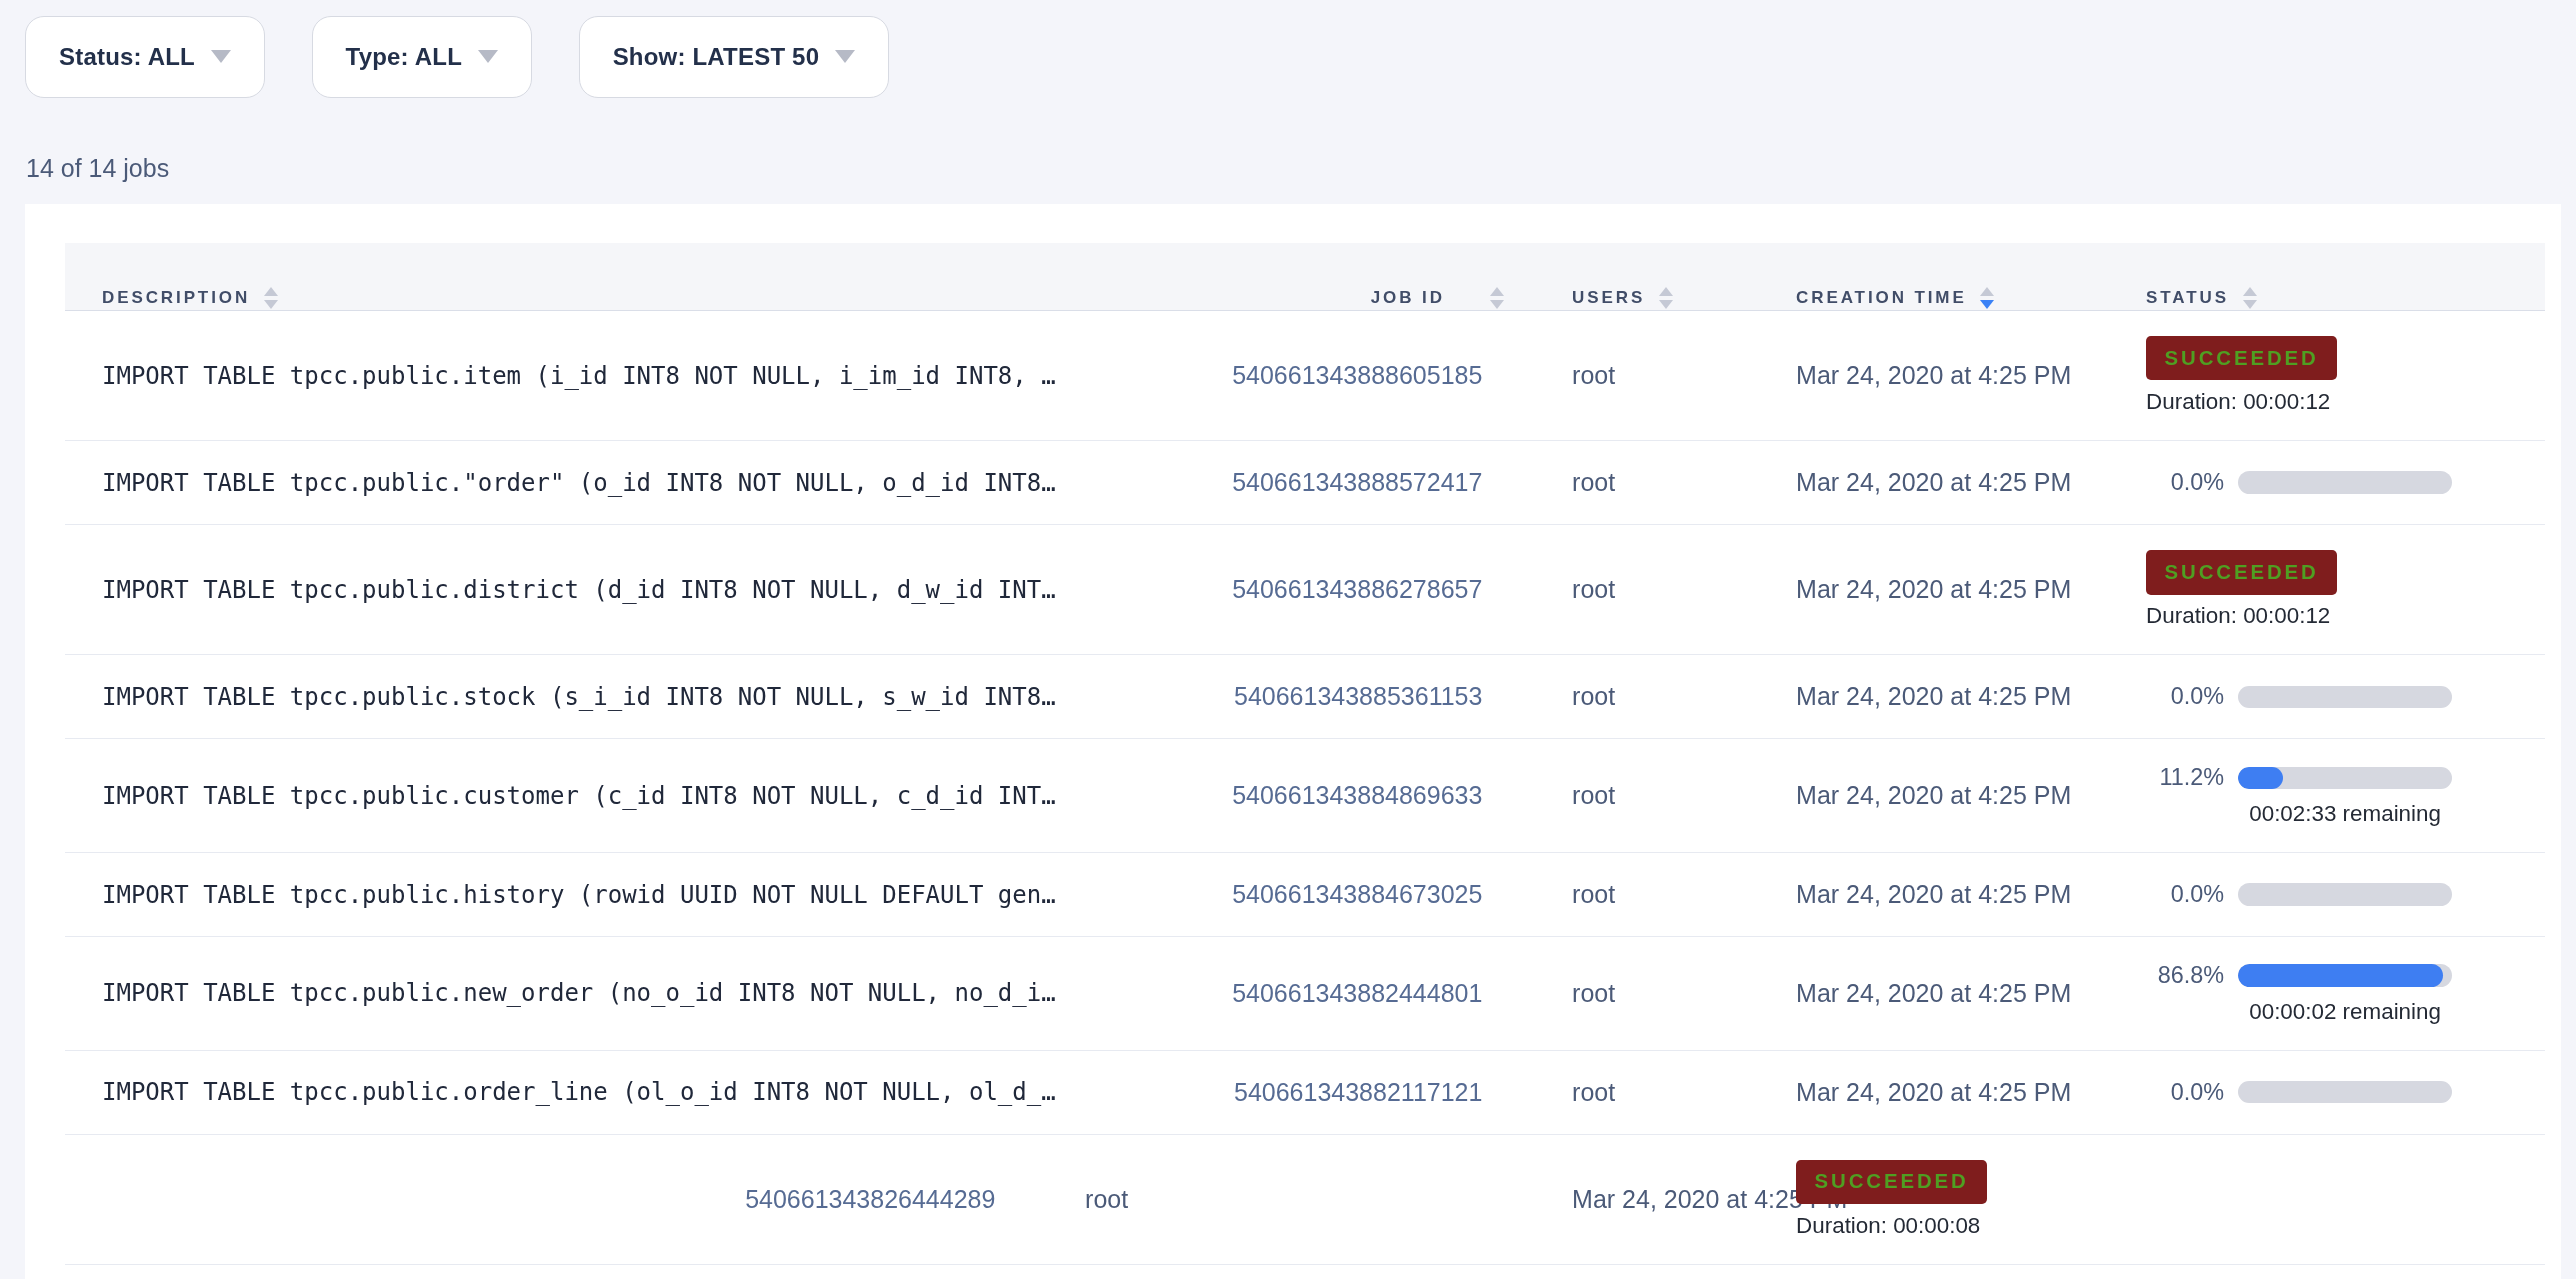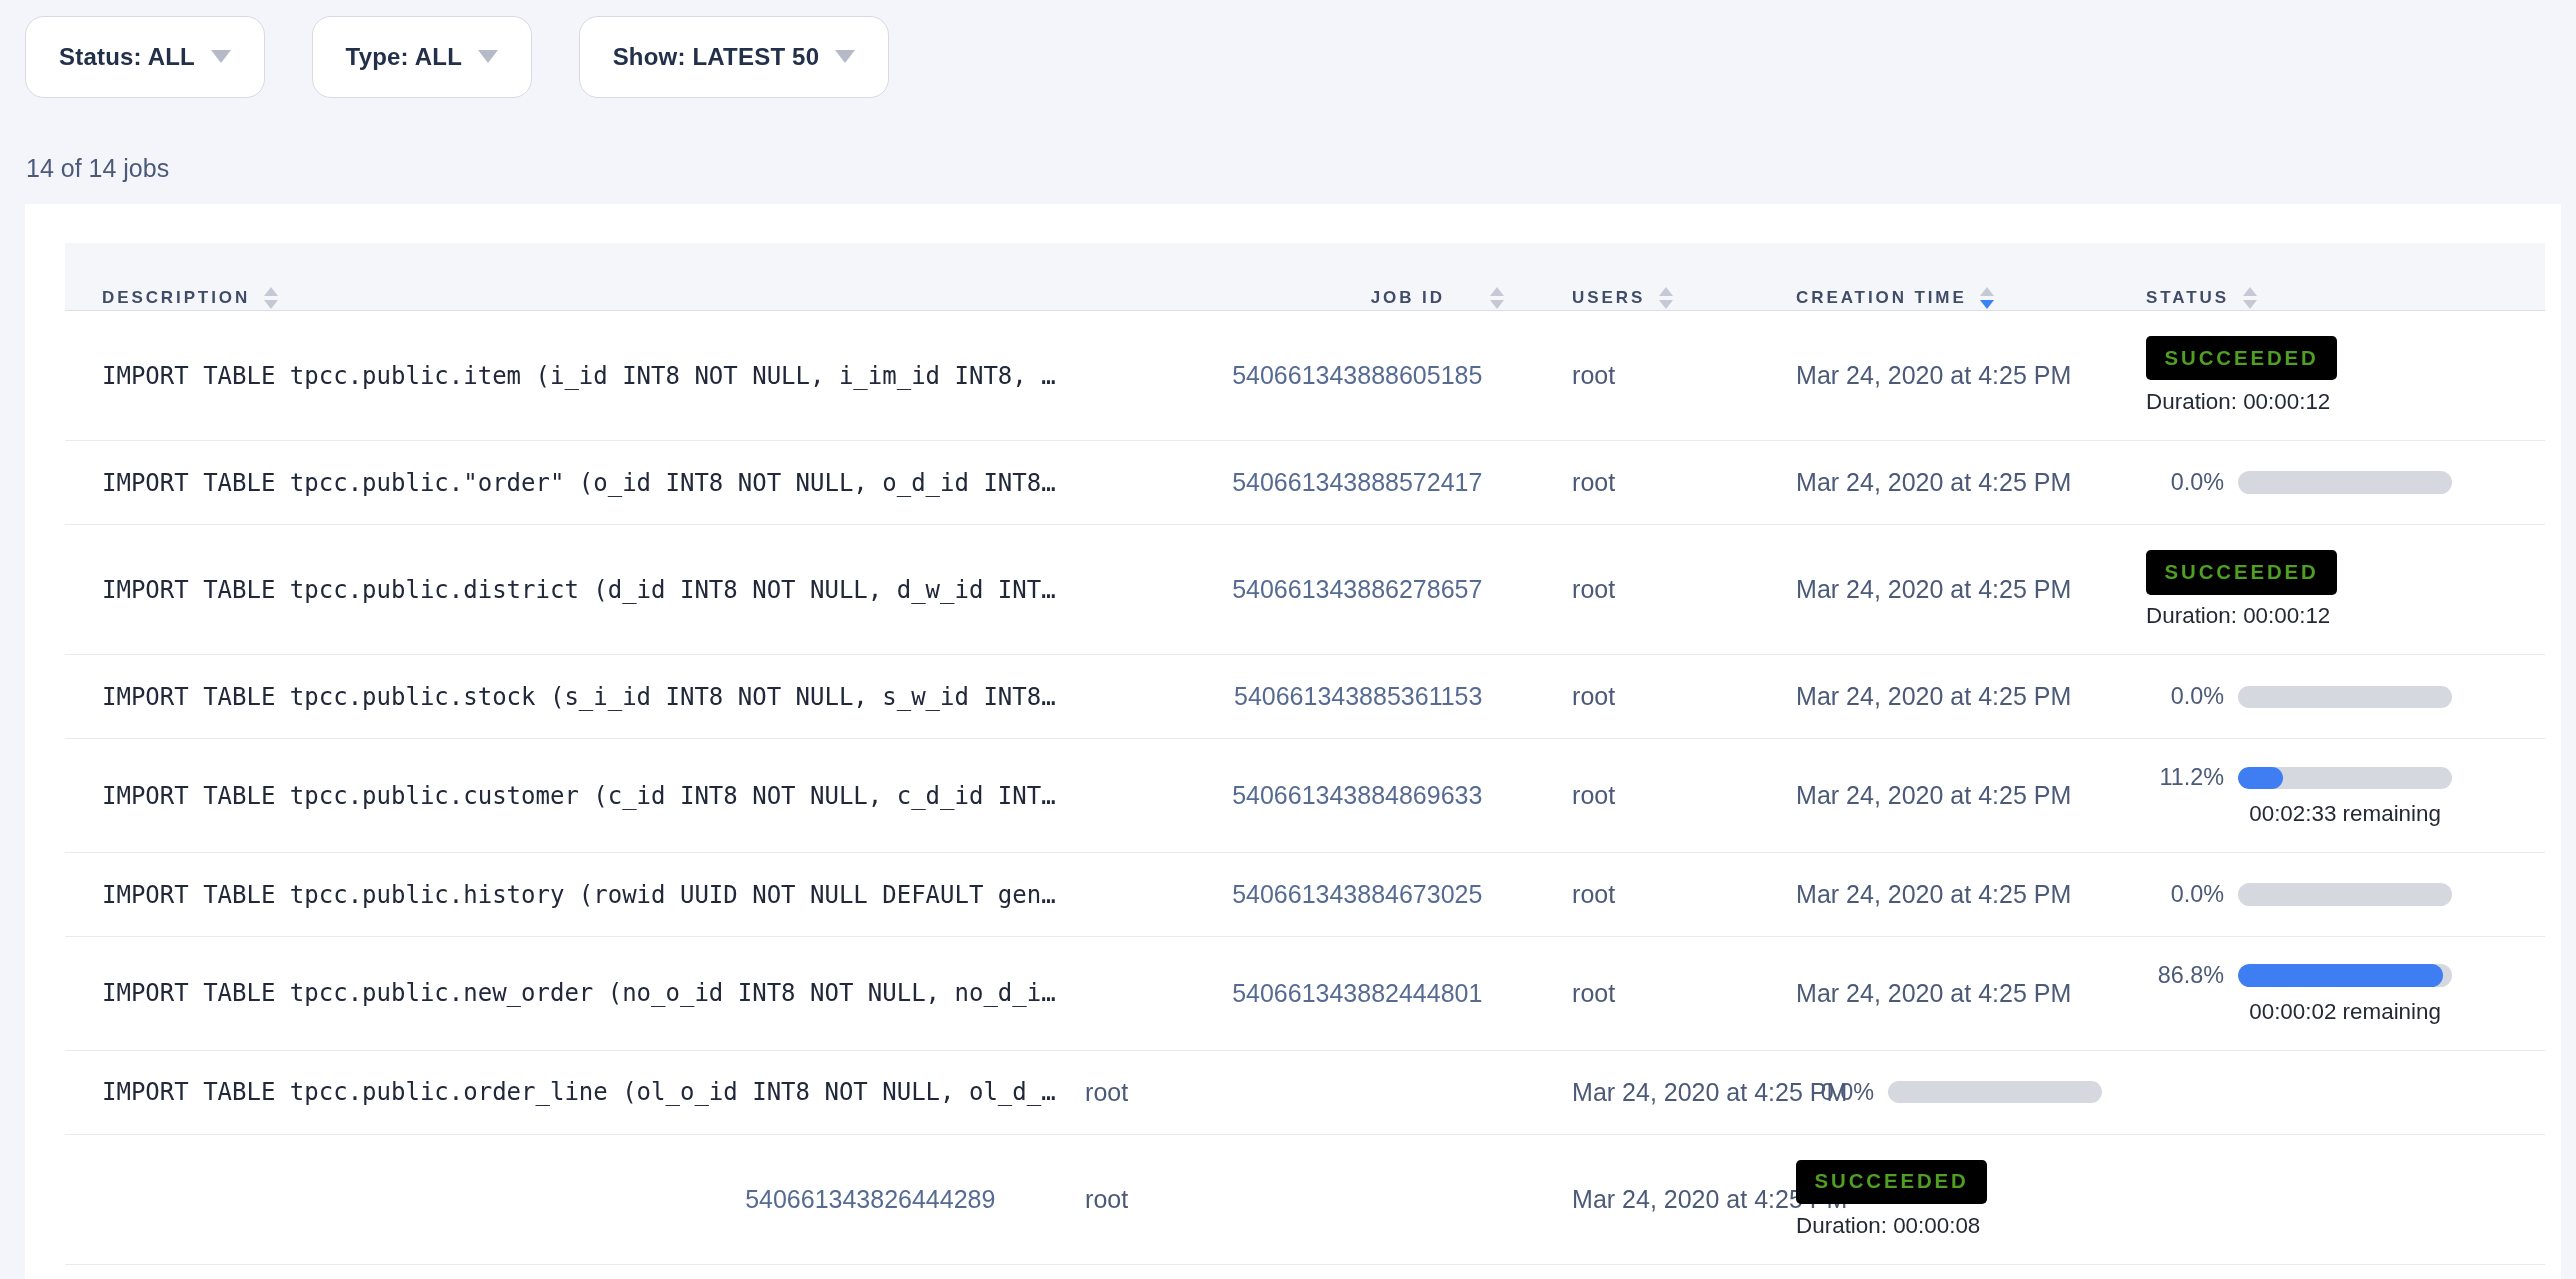--- a/index.html
+++ b/index.html
@@ -94,21 +94,21 @@
     font-size: 25px; color: #566b93;
     text-align: right; padding-right: 80px;
     cursor: pointer; white-space: nowrap;
   }
   .cell-user, .cell-created { font-size: 25px; color: #4b5a78; padding-left: 9.7px; white-space: nowrap; }
 
   .cell-status { padding-left: 9.7px; display: flex; flex-direction: column; align-items: flex-start; }
 
   .badge {
     display: inline-block;
-    background: #000000;
+    background: #7f1d1d;
     color: #4f9f22;
     font-size: 20.4px; font-weight: 700;
     letter-spacing: 2.9px;
     padding: 10.7px 18.5px;
     border-radius: 4.9px;
   }
   .duration { font-size: 22.4px; color: #242a35; margin-top: 8.8px; }
 
   .progress-line { display: flex; align-items: center; }
   .pct { font-size: 23.4px; color: #4b5a78; width: 78px; text-align: right; margin-right: 13.6px; white-space: nowrap; }
@@ -257,20 +257,21 @@
               <span class="pct">86.8%</span>
               <div class="bar">
                 <div class="fill" style="width: 96%;"></div>
               </div>
             </div>
             <div class="remaining">00:00:02 remaining</div>
           </div>
         </div>
         <div class="row">
           <div class="cell-desc">IMPORT TABLE tpcc.public.order_line (ol_o_id INT8 NOT NULL, ol_d_…</div>
+          <div class="cell-jobid">540661343882117121</div>
           <div class="cell-user">root</div>
           <div class="cell-created">Mar 24, 2020 at 4:25 PM</div>
           <div class="cell-status">
             <div class="progress-line">
               <span class="pct">0.0%</span>
               <div class="bar"></div>
             </div>
           </div>
         </div>
         <div class="row">

